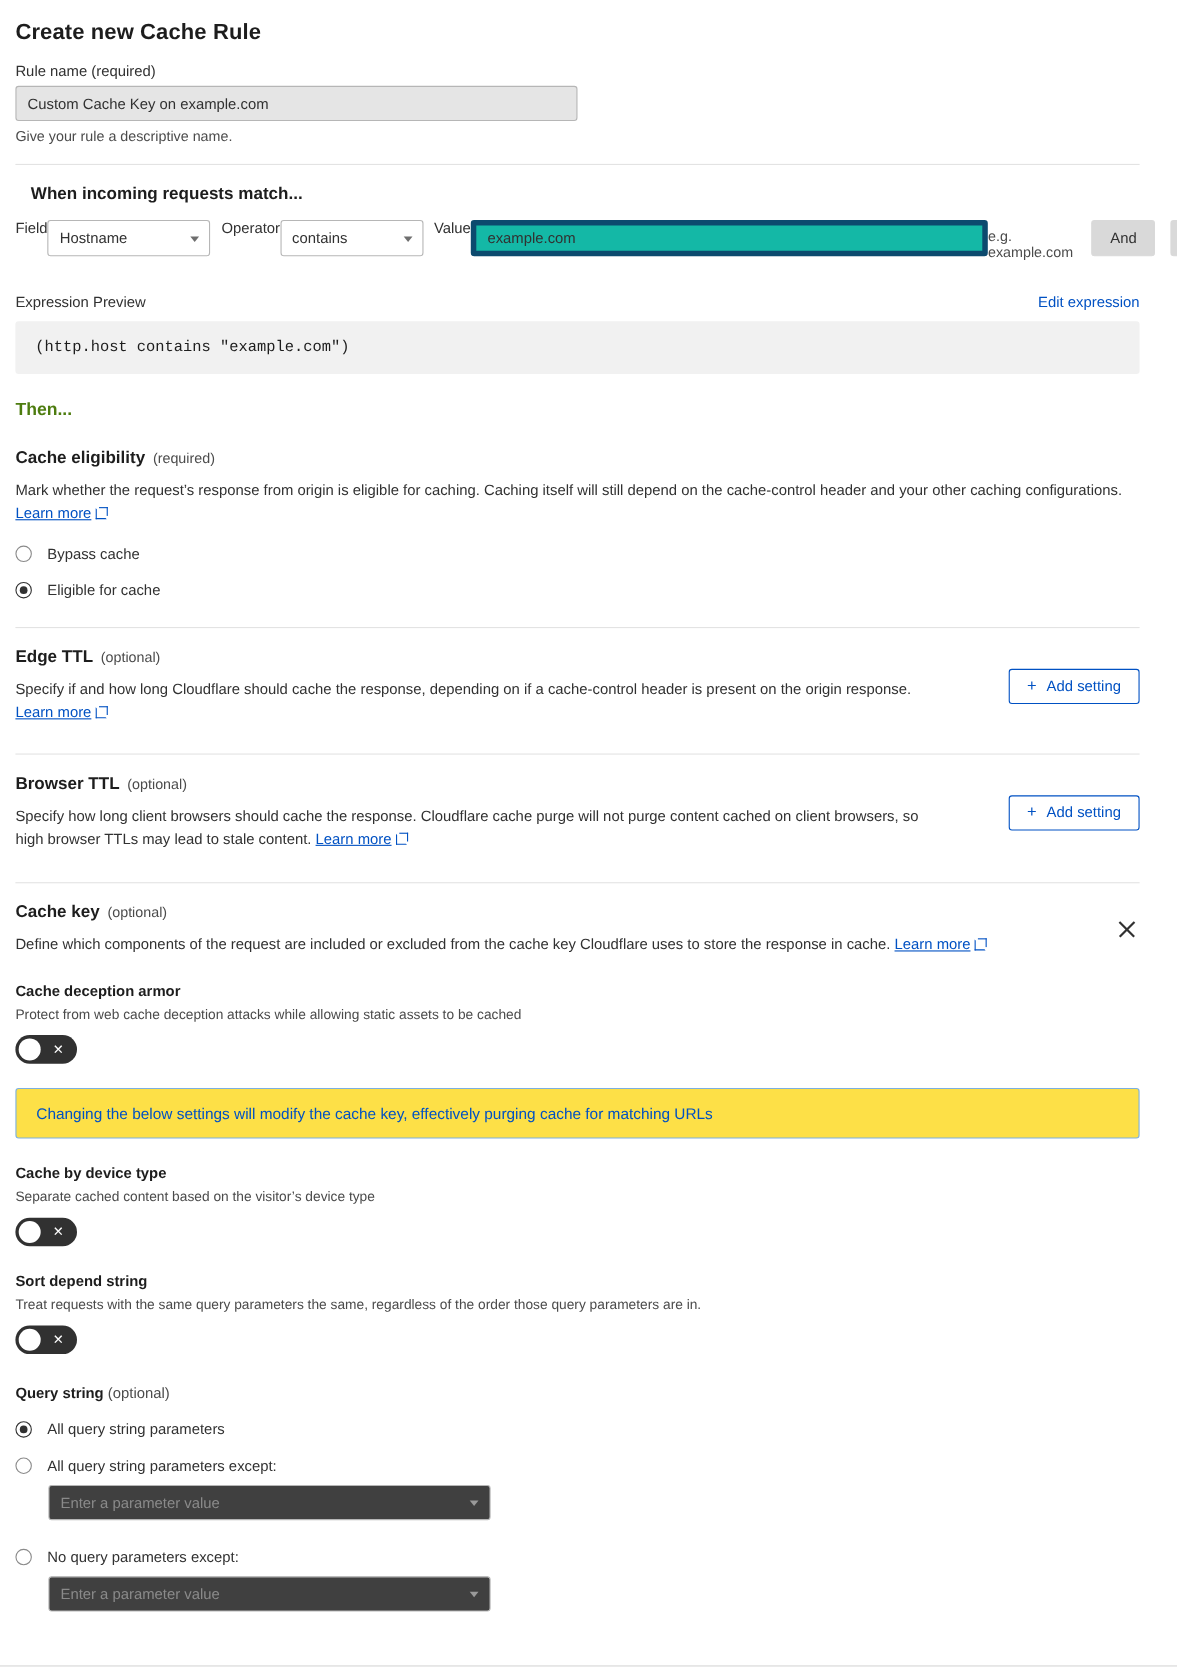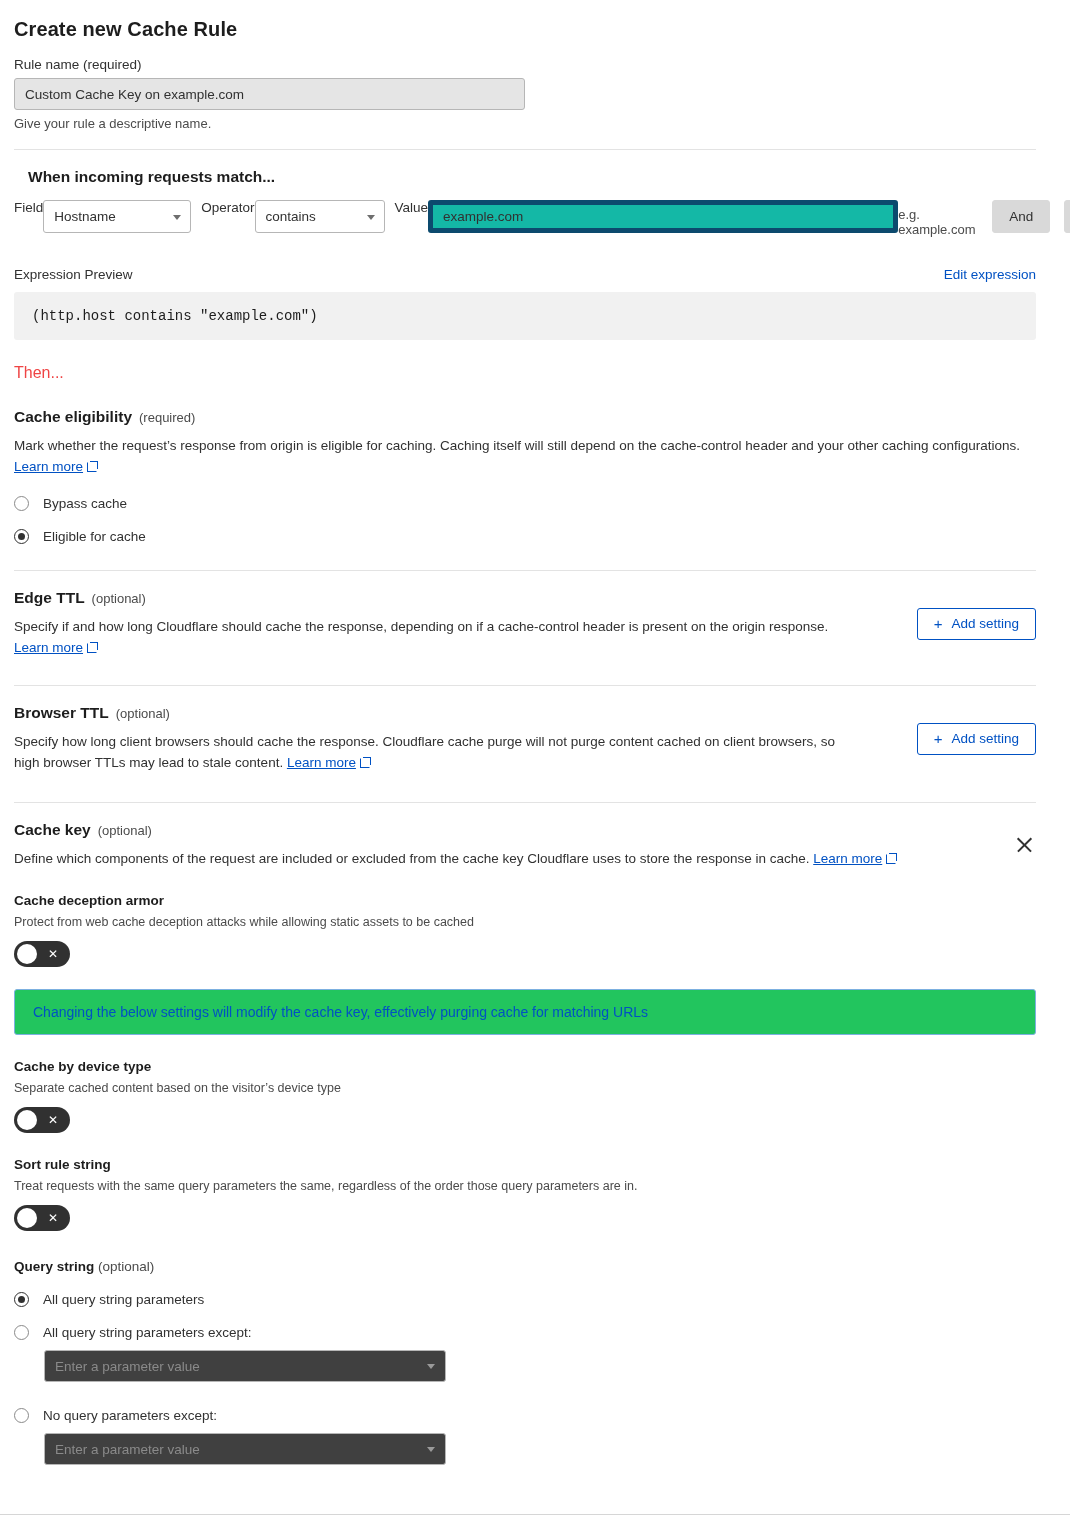--- a/index.html
+++ b/index.html
@@ -142,22 +142,22 @@
     border-radius: 3px;
     padding: 16px 18px;
     margin-top: 10px;
     font-family: "Liberation Mono", monospace;
     font-size: 14px;
     color: #1d1d1d;
   }
 
   .then-head {
     font-size: 16px;
-    font-weight: normal;
-    color: #ef4444;
+    font-weight: bold;
+    color: #4d7c0f;
     margin: 24px 0 0 0;
   }
 
   .sub-head {
     font-size: 15.5px;
     color: #1d1d1d;
     font-weight: bold;
     margin: 26px 0 0 0;
     display: flex;
     align-items: baseline;
@@ -310,21 +310,21 @@
     right: 12px; top: 50%;
     transform: translateY(-50%);
     color: #fff;
     font-size: 12px;
     line-height: 1;
   }
 
   .notice {
     width: 1022px;
     margin-top: 22px;
-    background: #22c55e;
+    background: #fde047;
     border: 1px solid #7cb0e0;
     border-radius: 3px;
     padding: 14px 18px;
     font-size: 14px;
     color: #0051c3;
   }
 
   .param-select {
     width: 402px;
     height: 32px;
@@ -501,21 +501,21 @@
 
   <div class="notice">Changing the below settings will modify the cache key, effectively purging cache for matching URLs</div>
 
   <div class="bold-label">Cache by device type</div>
   <div class="small-desc">Separate cached content based on the visitor’s device type</div>
   <div class="toggle">
     <span class="knob"></span>
     <span class="x">✕</span>
   </div>
 
-  <div class="bold-label">Sort rule string</div>
+  <div class="bold-label">Sort depend string</div>
   <div class="small-desc">Treat requests with the same query parameters the same, regardless of the order those query parameters are in.</div>
   <div class="toggle">
     <span class="knob"></span>
     <span class="x">✕</span>
   </div>
 
   <div class="q-head">
     <span>Query string</span>
     <span class="optional">(optional)</span>
   </div>

